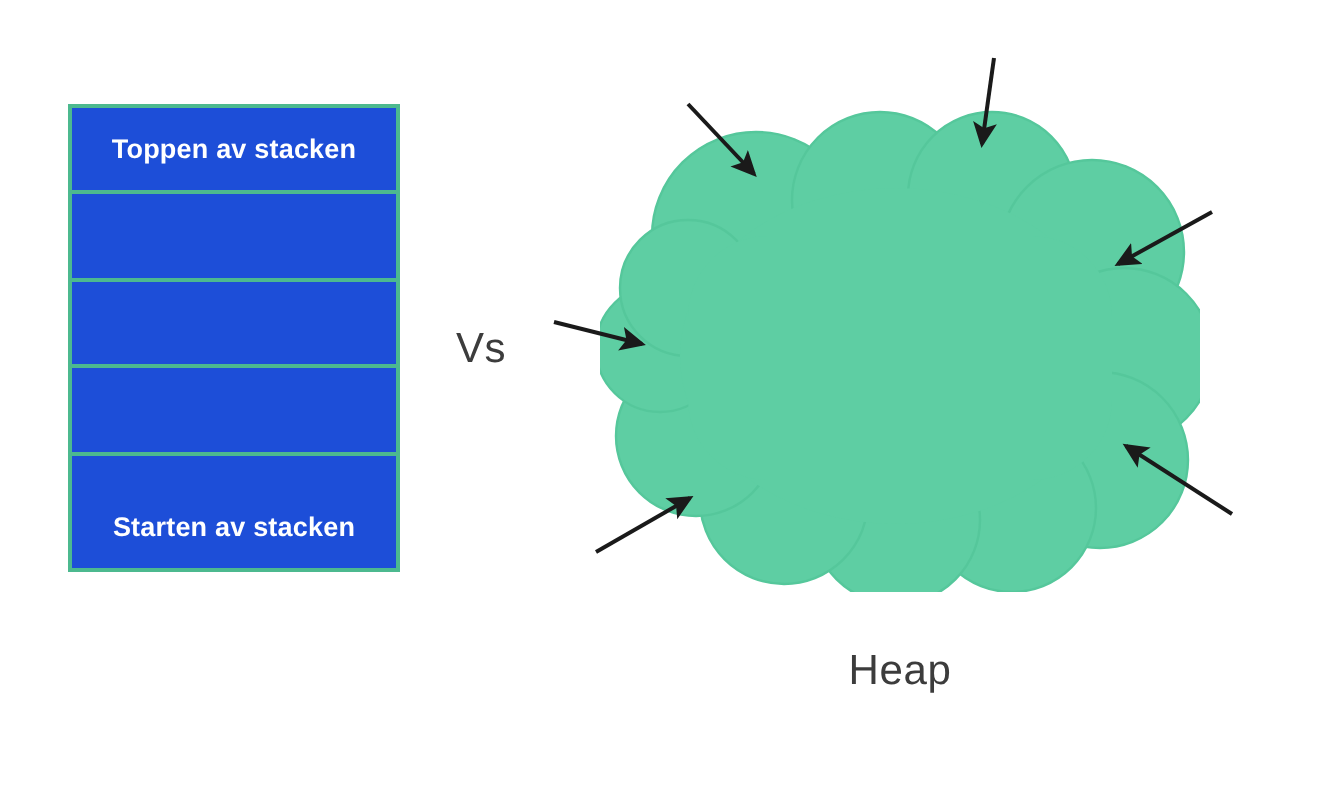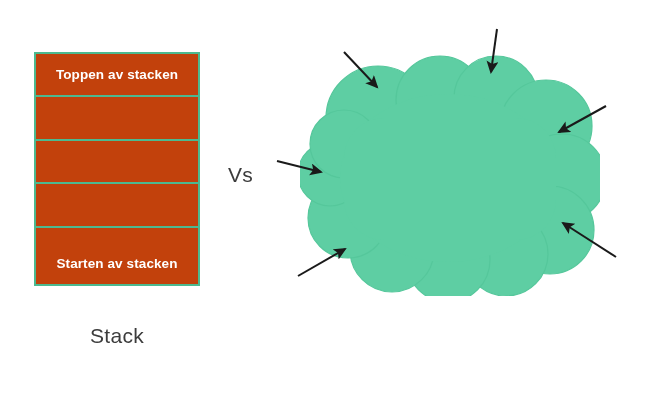--- a/index.html
+++ b/index.html
@@ -31,21 +31,21 @@
     left: 34px;
     top: 52px;
     width: 166px;
     height: 234px;
   }
   .stack-table {
     width: 100%;
     height: 100%;
     box-sizing: border-box;
     border: 2px solid #4cb98f;
-    background: #c2410c;
+    background: #1d4ed8;
     display: flex;
     flex-direction: column;
   }
   .stack-cell {
     flex: 1 1 0;
     box-sizing: border-box;
     border-bottom: 2px solid #4cb98f;
     display: flex;
     align-items: center;
     justify-content: center;
@@ -174,15 +174,15 @@
     <g stroke="#1a1a1a" stroke-width="2" fill="none" marker-end="url(#arrowhead)">
       <line x1="344" y1="52" x2="377" y2="87"></line>
       <line x1="497" y1="29" x2="491" y2="72"></line>
       <line x1="606" y1="106" x2="559" y2="132"></line>
       <line x1="616" y1="257" x2="563" y2="223"></line>
       <line x1="277" y1="161" x2="321" y2="172"></line>
       <line x1="298" y1="276" x2="345" y2="249"></line>
     </g>
   </svg>
 
-  <div class="caption caption-stack">Stack</div>
+  <div class="caption caption-heap">Heap</div>
 
 </div>
 
 </body></html>

